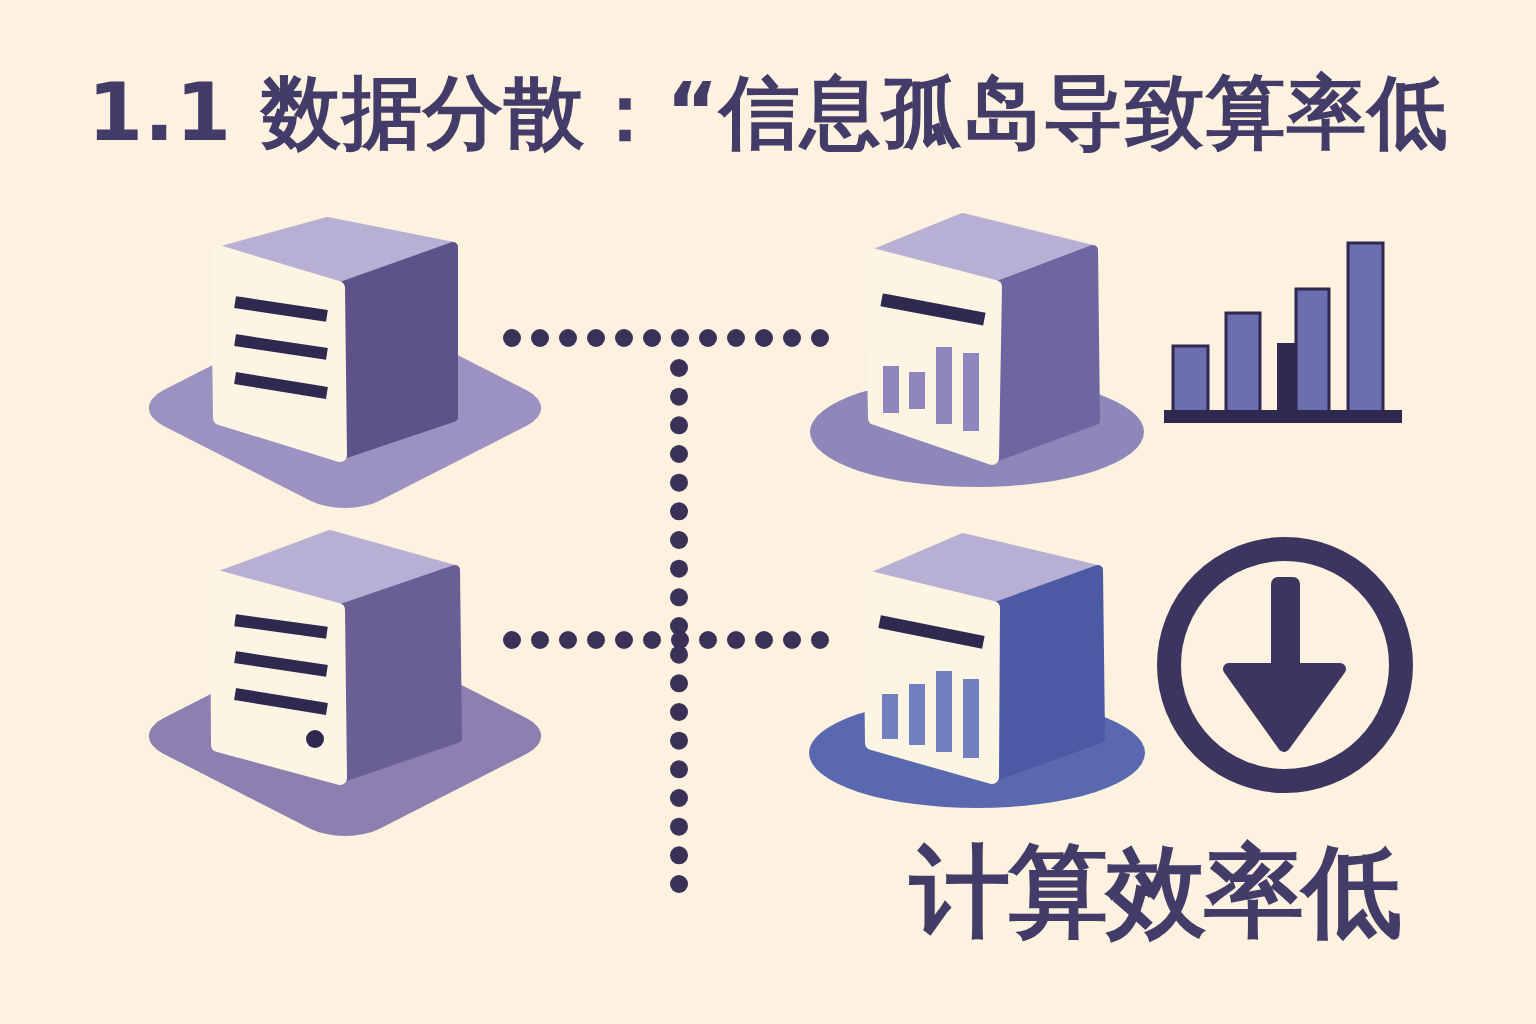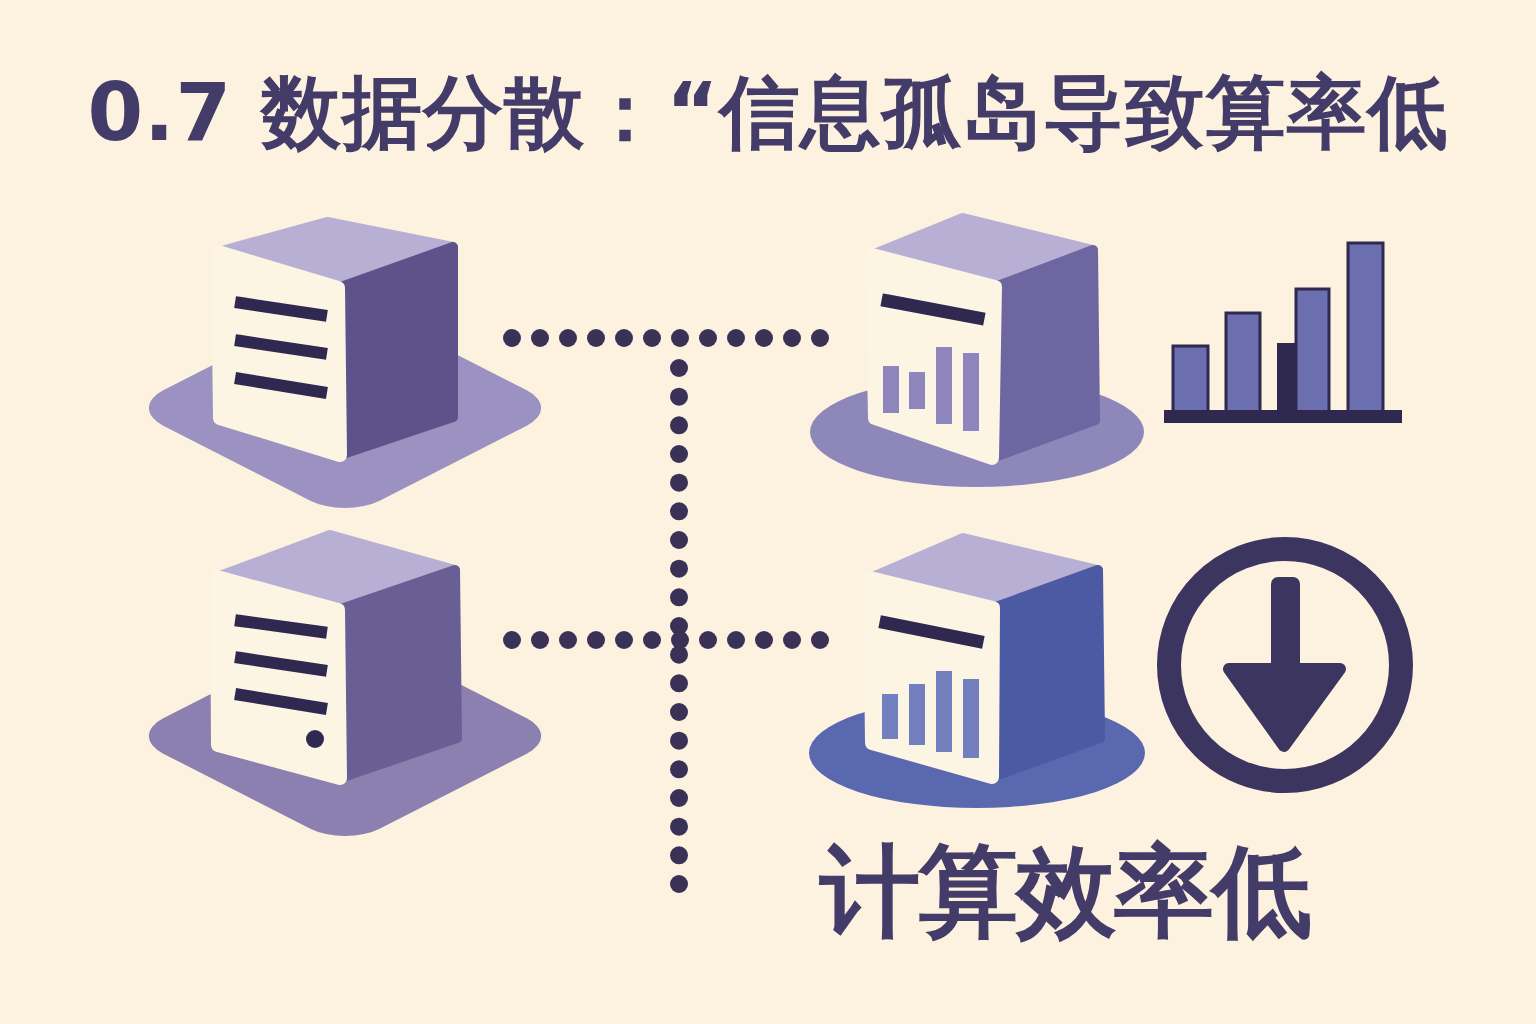--- a/index.html
+++ b/index.html
@@ -8,31 +8,31 @@
     background:#fcf2df; overflow:hidden;
     font-family:"DejaVu Sans", sans-serif;
   }
   .title {
     position:absolute; top:60px; left:0; width:100%;
     text-align:center; font-size:80px; font-weight:bold;
     color:#443c68; letter-spacing:1px; white-space:nowrap;
   }
   .caption {
     position:absolute; top:826px; left:820px; width:580px;
-    text-align:left; font-size:100px; font-weight:bold;
+    text-align:right; font-size:100px; font-weight:bold;
     color:#443c68; letter-spacing:-2px; white-space:nowrap;
   }
   svg.scene { position:absolute; left:0; top:0; }
 </style>
 </head>
 <body>
 
 <div class="canvas">
 
-  <div class="title">0.7 数据分散：“信息孤岛导致算率低</div>
+  <div class="title">1.1 数据分散：“信息孤岛导致算率低</div>
 
   <svg class="scene" width="1536" height="1024" viewBox="0 0 1536 1024">
 
     <g>
       <rect x="-150" y="-150" width="300" height="300" rx="48" transform="translate(345,408) scale(1.02,0.52) rotate(45)" fill="#9c92c1"></rect>
     </g>
     <g stroke-linejoin="round">
       <polygon points="218,252 327,222 453,247 338,288" stroke-width="10" fill="#b8b0d4" stroke="#b8b0d4"></polygon>
       <polygon points="338,288 453,247 453,417 340,455" stroke-width="10" fill="#5d538a" stroke="#5d538a"></polygon>
       <polygon points="218,252 338,288 340,455 220,418" stroke-width="14" fill="#fdf5e4" stroke="#fdf5e4"></polygon>

